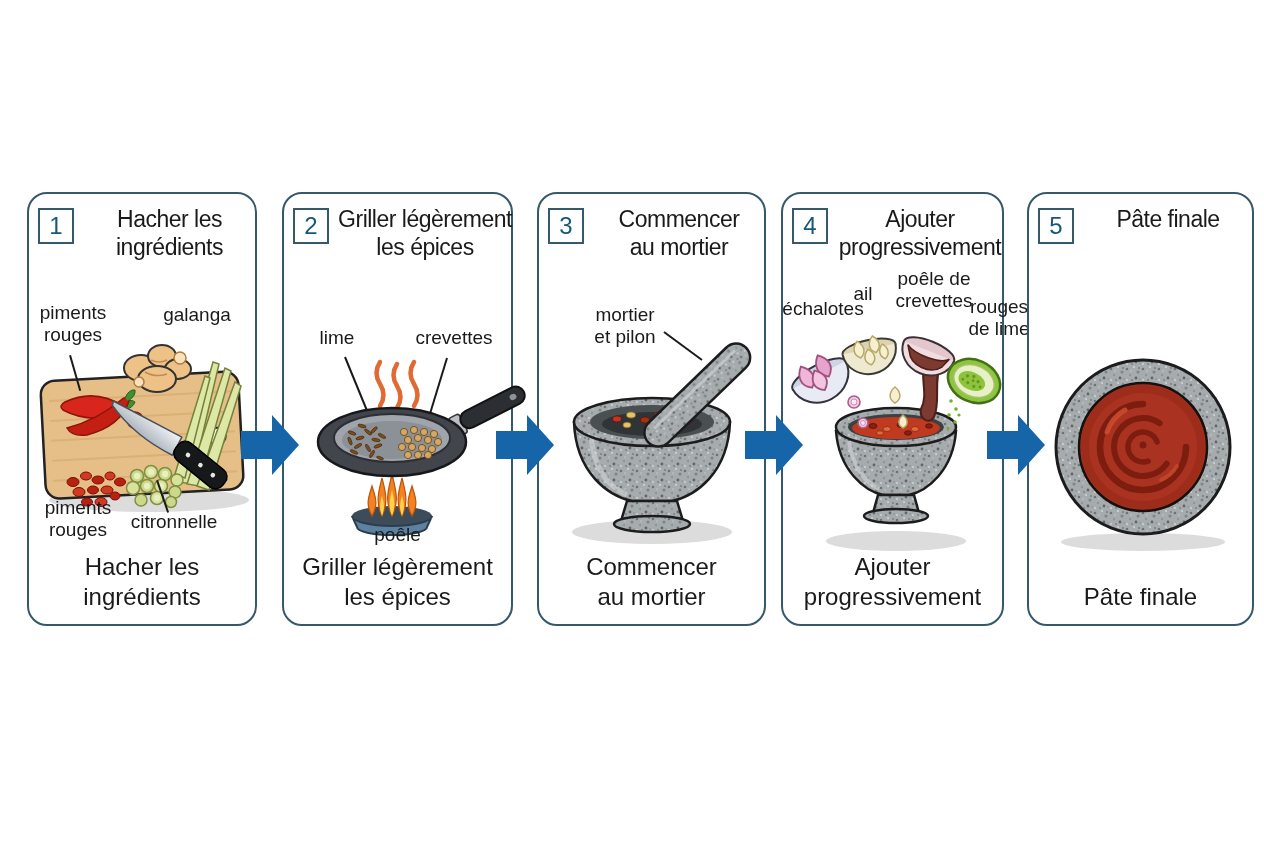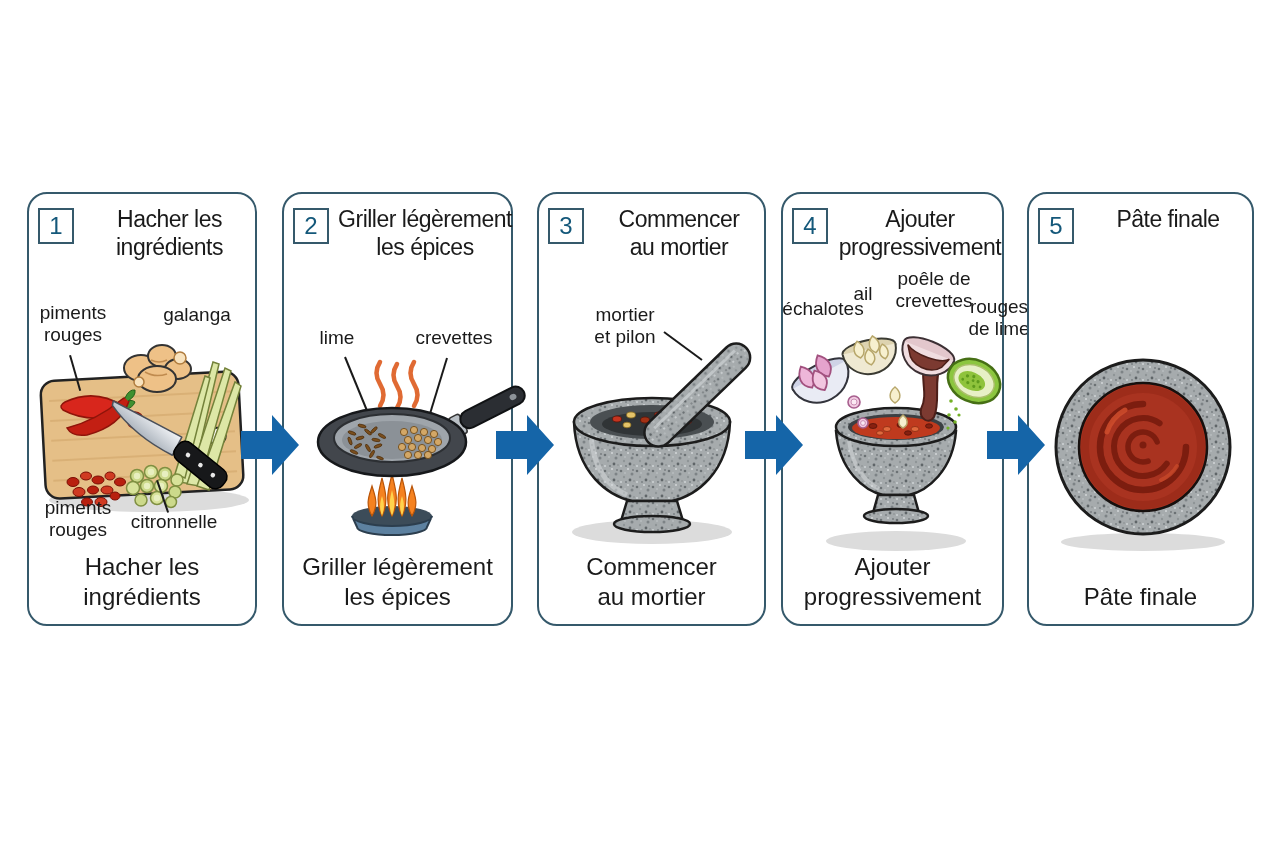--- a/index.html
+++ b/index.html
@@ -217,20 +217,21 @@
           <circle cx="138" cy="94" r="3.6"></circle>
           <circle cx="148" cy="95" r="3.6"></circle>
         <circle cx="124" cy="101" r="3.6"></circle>
           <circle cx="134" cy="101" r="3.6"></circle>
           <circle cx="144" cy="101" r="3.6"></circle>
       </g>
     </svg>
 
     <span class="lbl" style="left:18px;top:133px;width:70px;">lime</span>
     <span class="lbl" style="left:120px;top:133px;width:100px;">crevettes</span>
+    <span class="lbl" style="left:0;right:0;top:330px;">poêle</span>
 
     <div class="caption">Griller légèrement
 les épices</div>
   </div>
 
   <div class="card" style="left:537px;width:229px;">
     <div class="card-head">
       <div class="badge">
         <span>3</span>
       </div>

